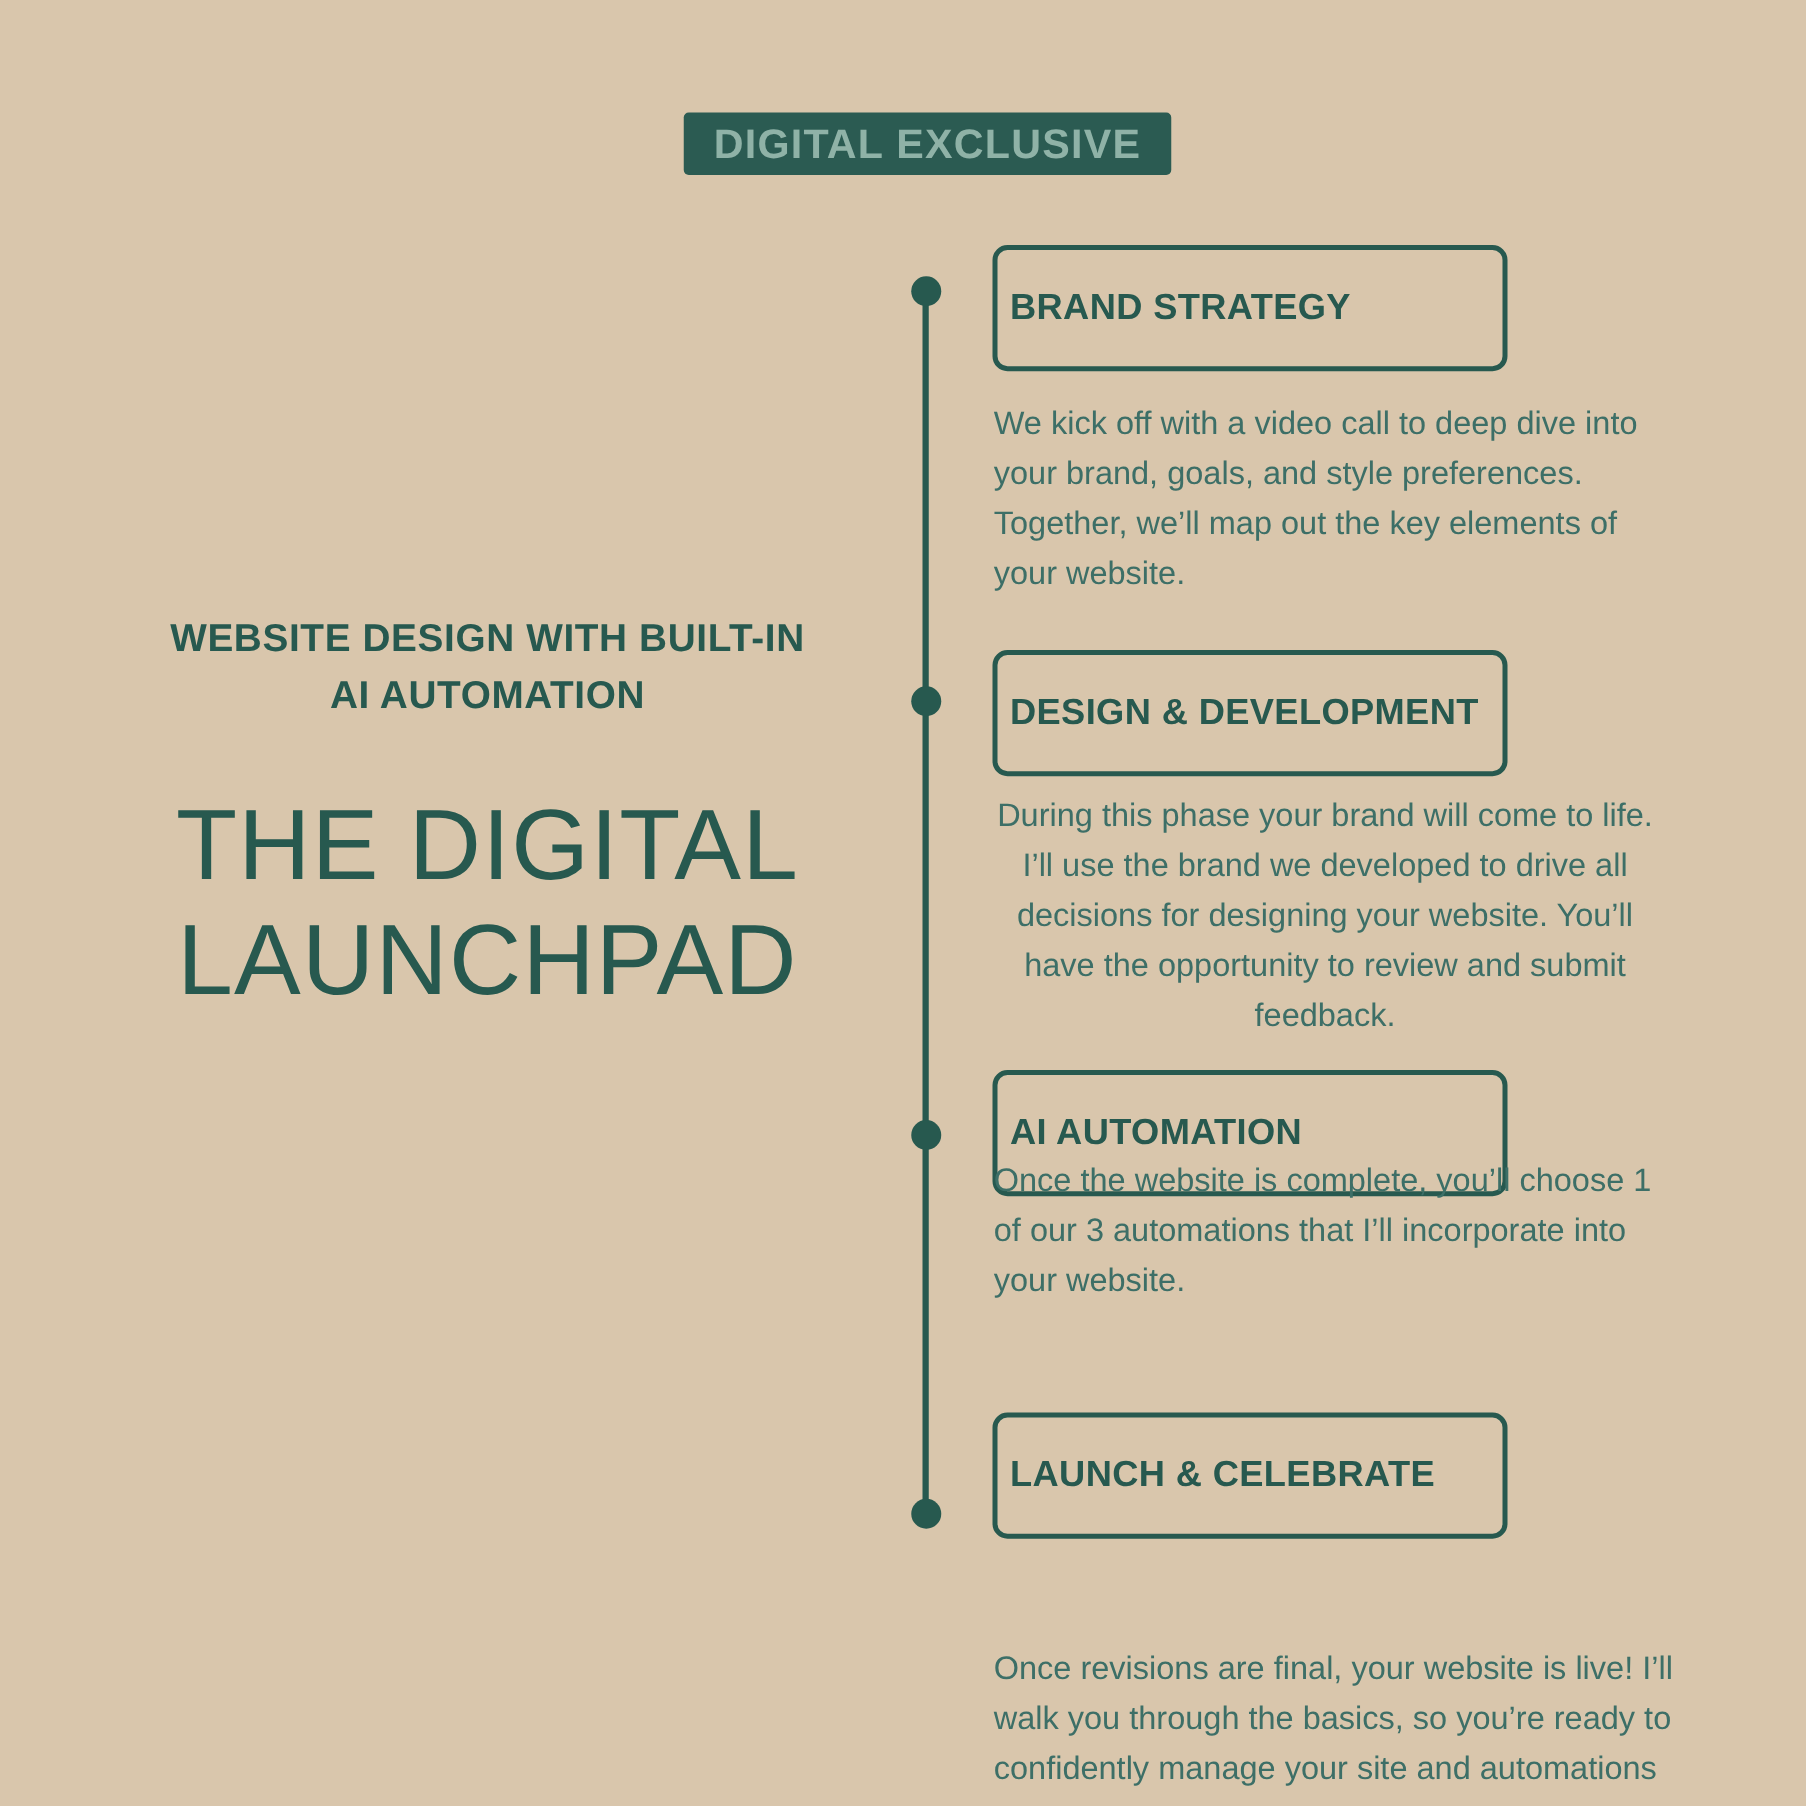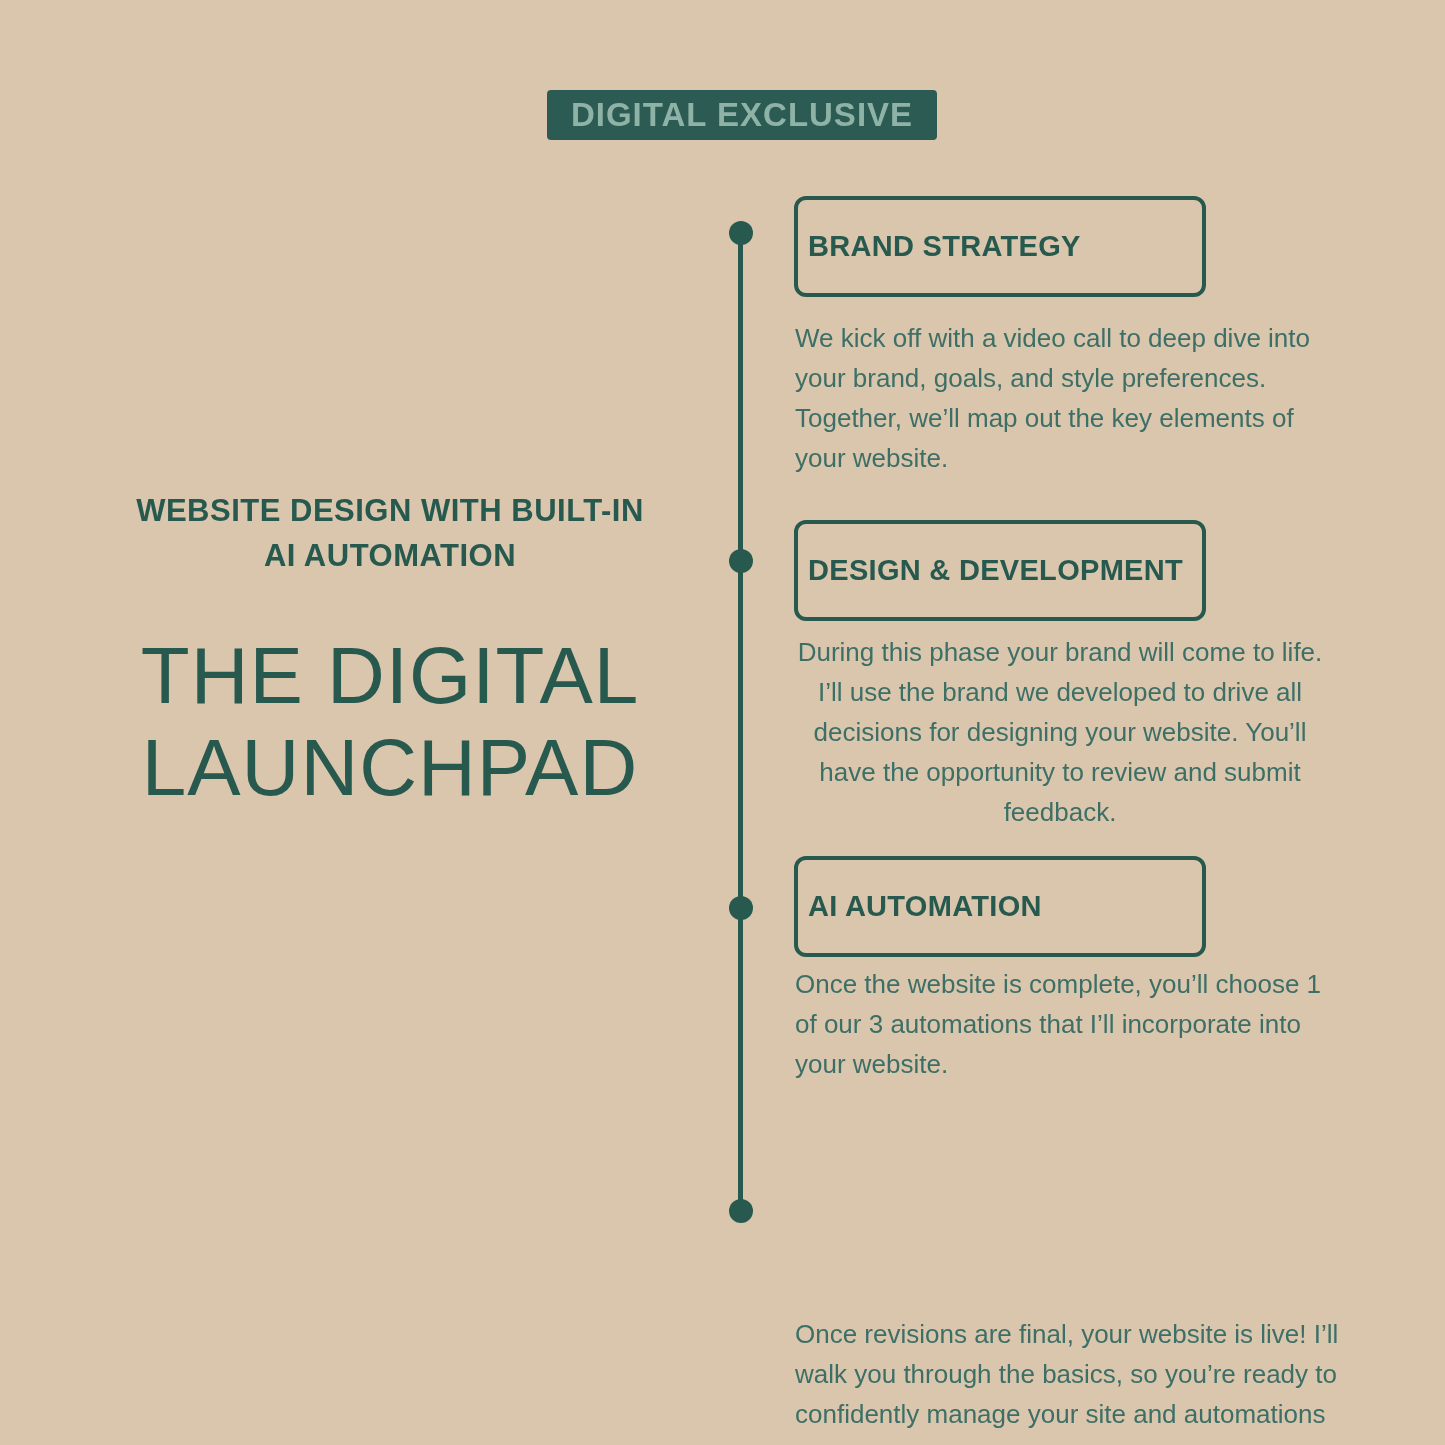--- a/index.html
+++ b/index.html
@@ -101,21 +101,21 @@
     font-size:26px;
     line-height:40px;
     color:var(--teal-body);
   }
   .box1{top:196px;}
   .box2{top:520px;}
   .box3{top:856px;}
   .box4{top:1130px;}
   .desc1{top:318px;}
   .desc2{top:632px;text-align:center;}
-  .desc3{top:964px;}
+  .desc3{top:924px;}
   .desc4{top:1314px;width:572px;}
 </style>
 </head>
 <body>
 
 <div class="canvas">
 
   <div class="badge">DIGITAL EXCLUSIVE</div>
 
   <div class="intro">
@@ -143,15 +143,18 @@
   <div class="step-box box2">
     <h2>DESIGN &amp; DEVELOPMENT</h2>
   </div>
   <p class="step-desc desc2">During this phase your brand will come to life. I’ll use the brand we developed to drive all decisions for designing your website. You’ll have the opportunity to review and submit feedback.</p>
 
   <div class="step-box box3">
     <h2>AI AUTOMATION</h2>
   </div>
   <p class="step-desc desc3">Once the website is complete, you’ll choose 1 of our 3 automations that I’ll incorporate into your website.</p>
 
+  <div class="step-box box4">
+    <h2>LAUNCH &amp; CELEBRATE</h2>
+  </div>
   <p class="step-desc desc4">Once revisions are final, your website is live! I’ll walk you through the basics, so you’re ready to confidently manage your site and automations</p>
 
 </div>
 
 </body></html>

